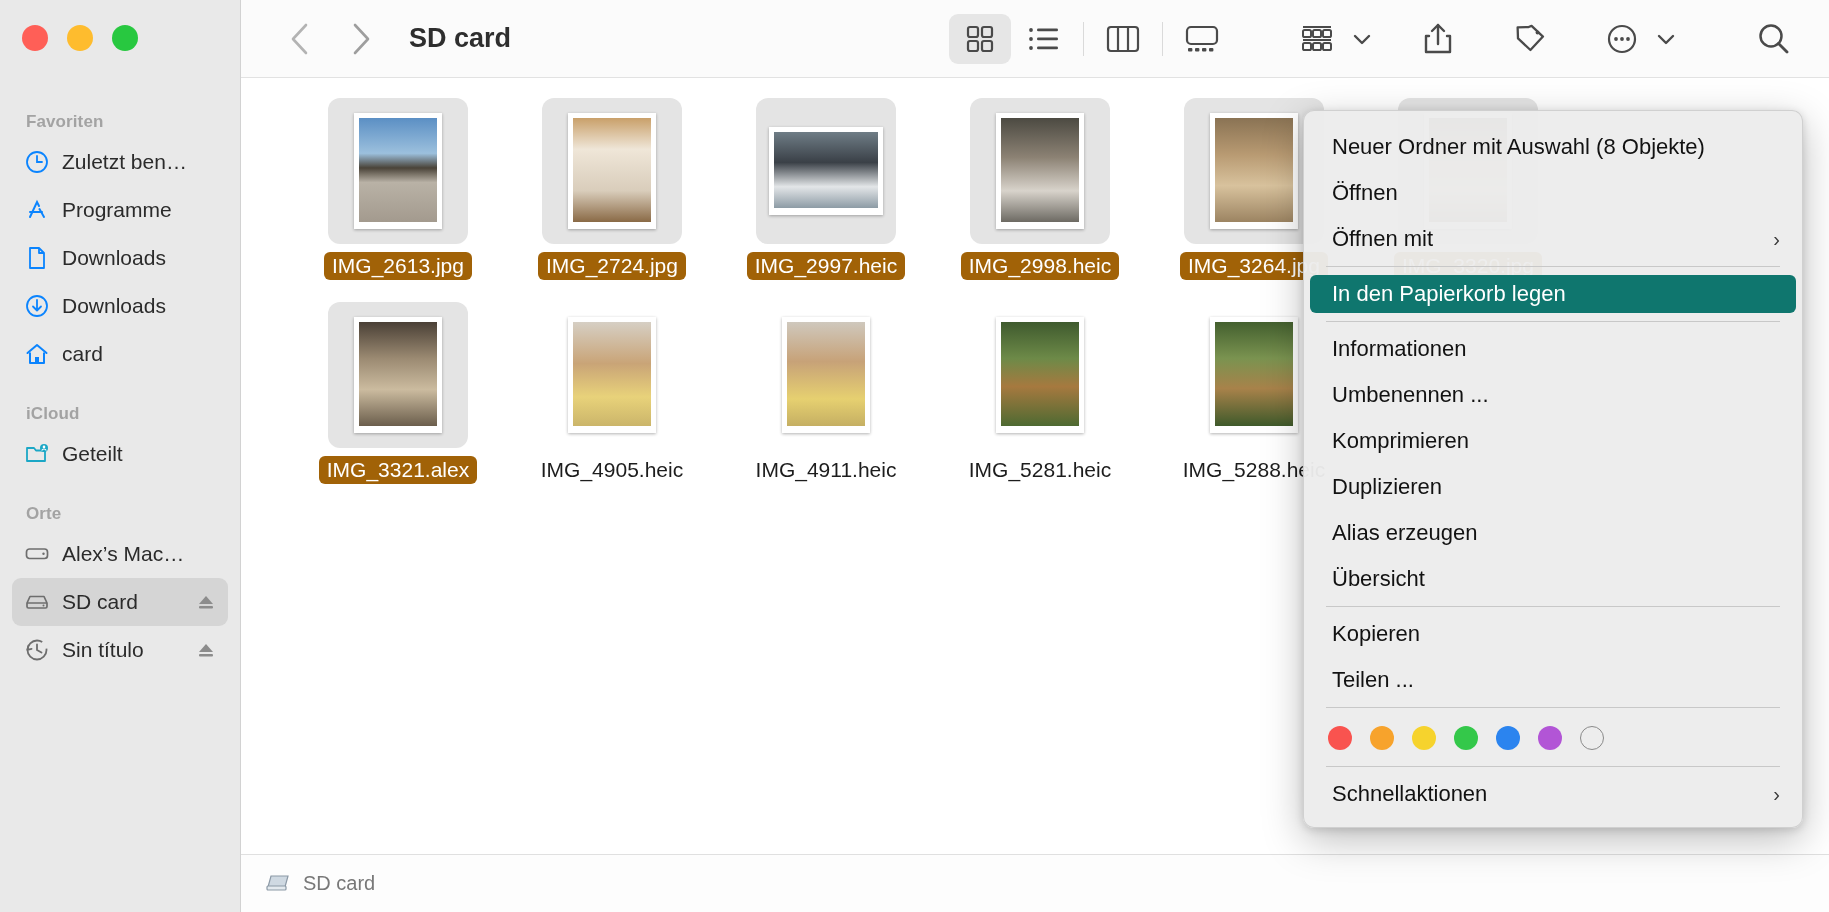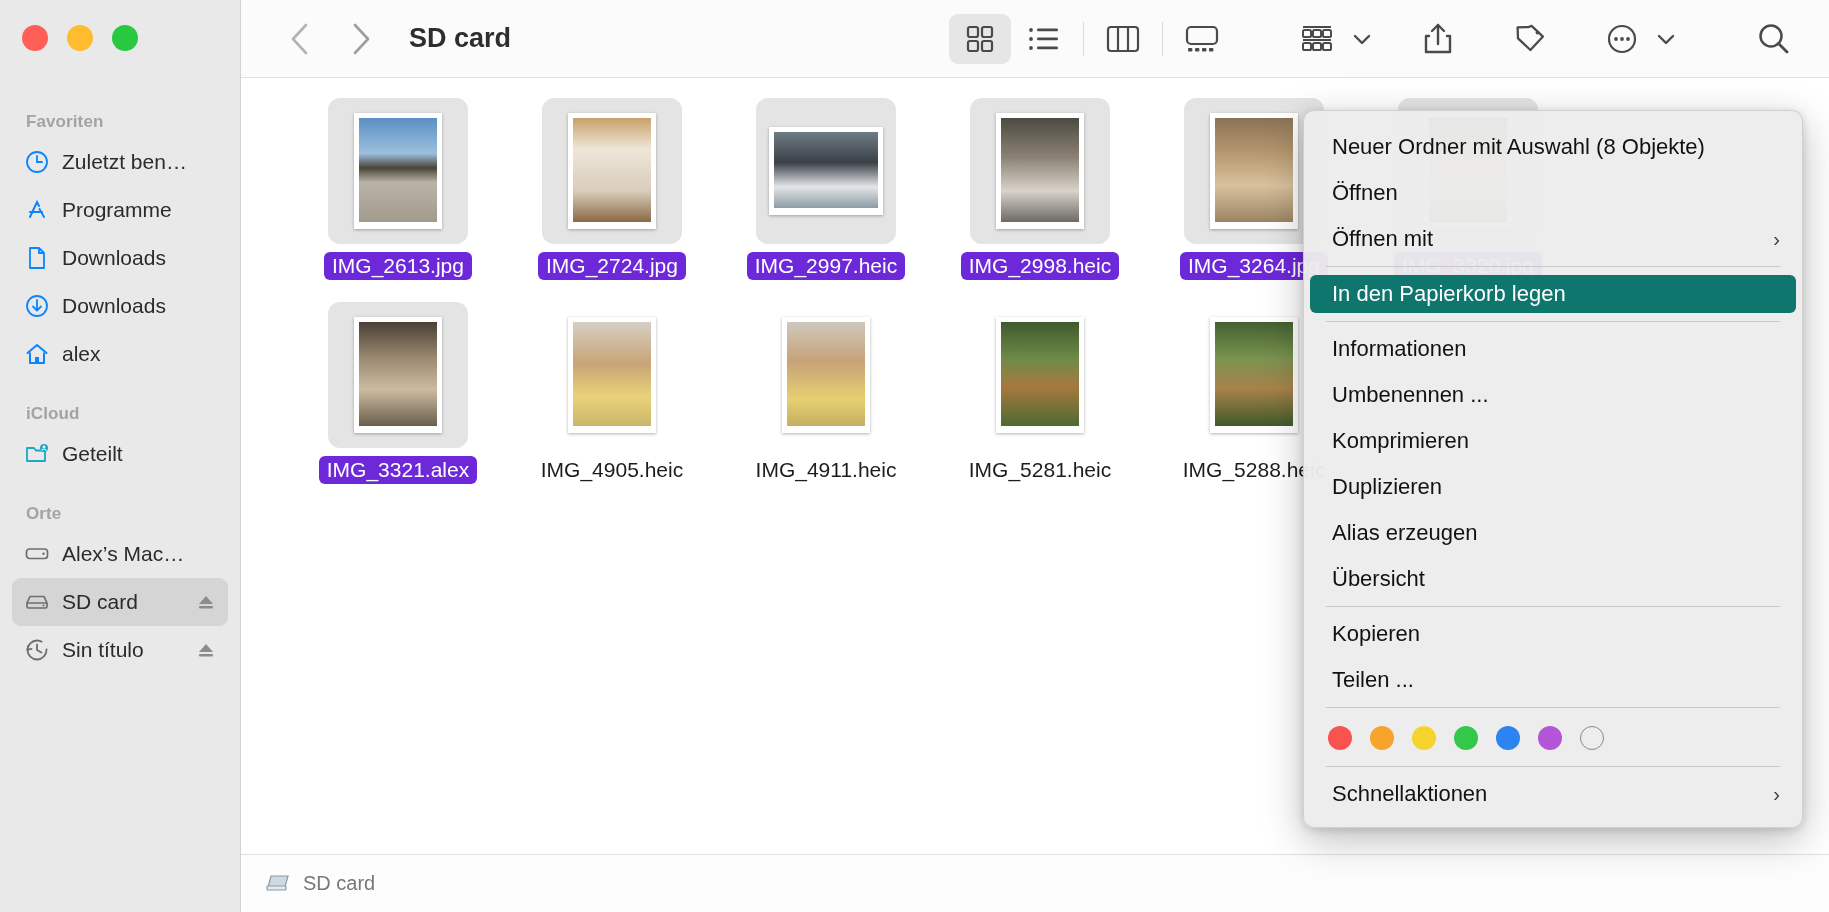--- a/index.html
+++ b/index.html
@@ -77,21 +77,21 @@
     background:#fff; padding:5px 5px 7px 5px;
     box-shadow:0 1px 3px rgba(0,0,0,.30);
     display:block;
   }
   .photo-inner { display:block; background-size:cover; background-position:center; }
   .fname {
     margin-top:8px; font-size:21px; color:#1d1d1d;
     padding:2px 8px; border-radius:6px; white-space:nowrap;
     max-width:214px; overflow:hidden;
   }
-  .fname.sel { background:#6d28d9; color:#ffffff; }
+  .fname.sel { background:#a16207; color:#ffffff; }
 
   
   .statusbar {
     height:58px; flex:0 0 58px; border-top:1px solid #e0e0e0;
     background:#fdfdfd; display:flex; align-items:center;
     padding-left:24px; gap:12px;
   }
   .status-text { font-size:20px; color:#787878; }
 
   
@@ -168,21 +168,21 @@
             <span class="sb-label">Downloads</span>
           </li>
           <li class="sb-item">
             <span class="sb-icon">
               <svg width="26" height="26" viewBox="0 0 26 26">
                 <path d="M3.5 12 L13 4 L22.5 12" stroke="#0b84fe" stroke-width="2" fill="none" stroke-linecap="round" stroke-linejoin="round"></path>
                 <path d="M6 11.5 L6 22 L20 22 L20 11.5" stroke="#0b84fe" stroke-width="2" fill="none" stroke-linejoin="round"></path>
                 <rect x="11" y="16" width="4" height="6" fill="#0b84fe"></rect>
               </svg>
             </span>
-            <span class="sb-label">alex</span>
+            <span class="sb-label">card</span>
           </li>
         </ul>
         <div class="sb-section">iCloud</div>
         <ul class="sb-list">
           <li class="sb-item">
             <span class="sb-icon">
               <svg width="26" height="26" viewBox="0 0 26 26">
                 <path d="M3 7 L10 7 L12 9.5 L21 9.5 L21 20 L3 20 Z" stroke="#1ba7c6" stroke-width="1.8" fill="none" stroke-linejoin="round"></path>
                 <circle cx="20" cy="7" r="4" fill="#1ba7c6"></circle>
                 <circle cx="20" cy="5.9" r="1.3" fill="#fff"></circle>

